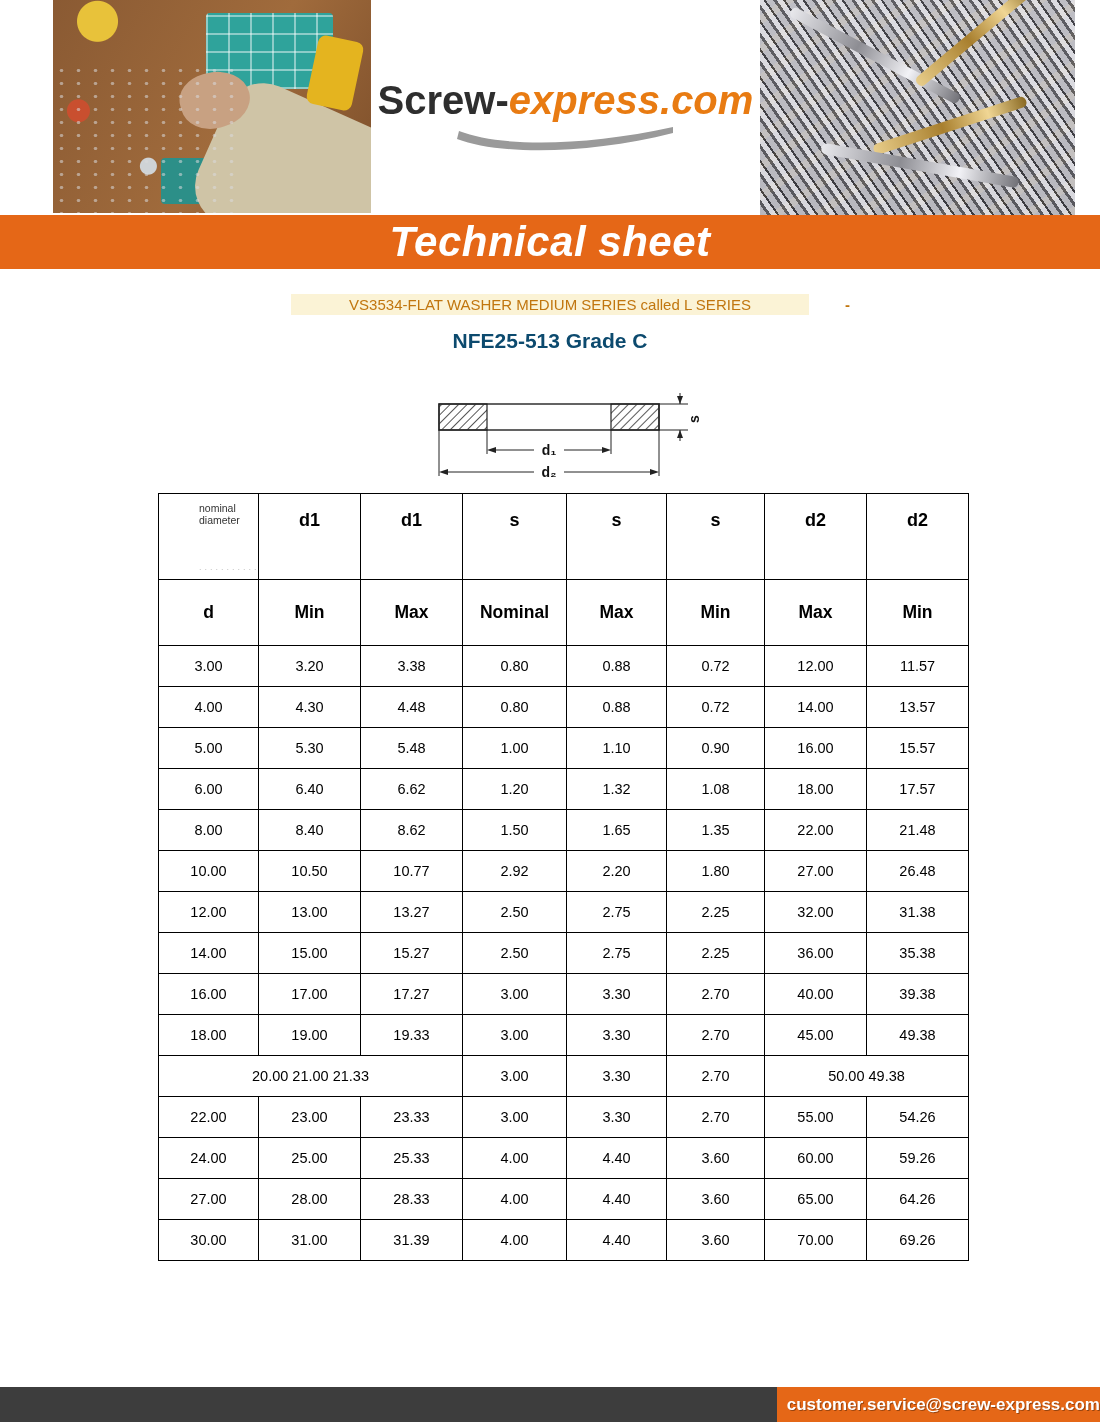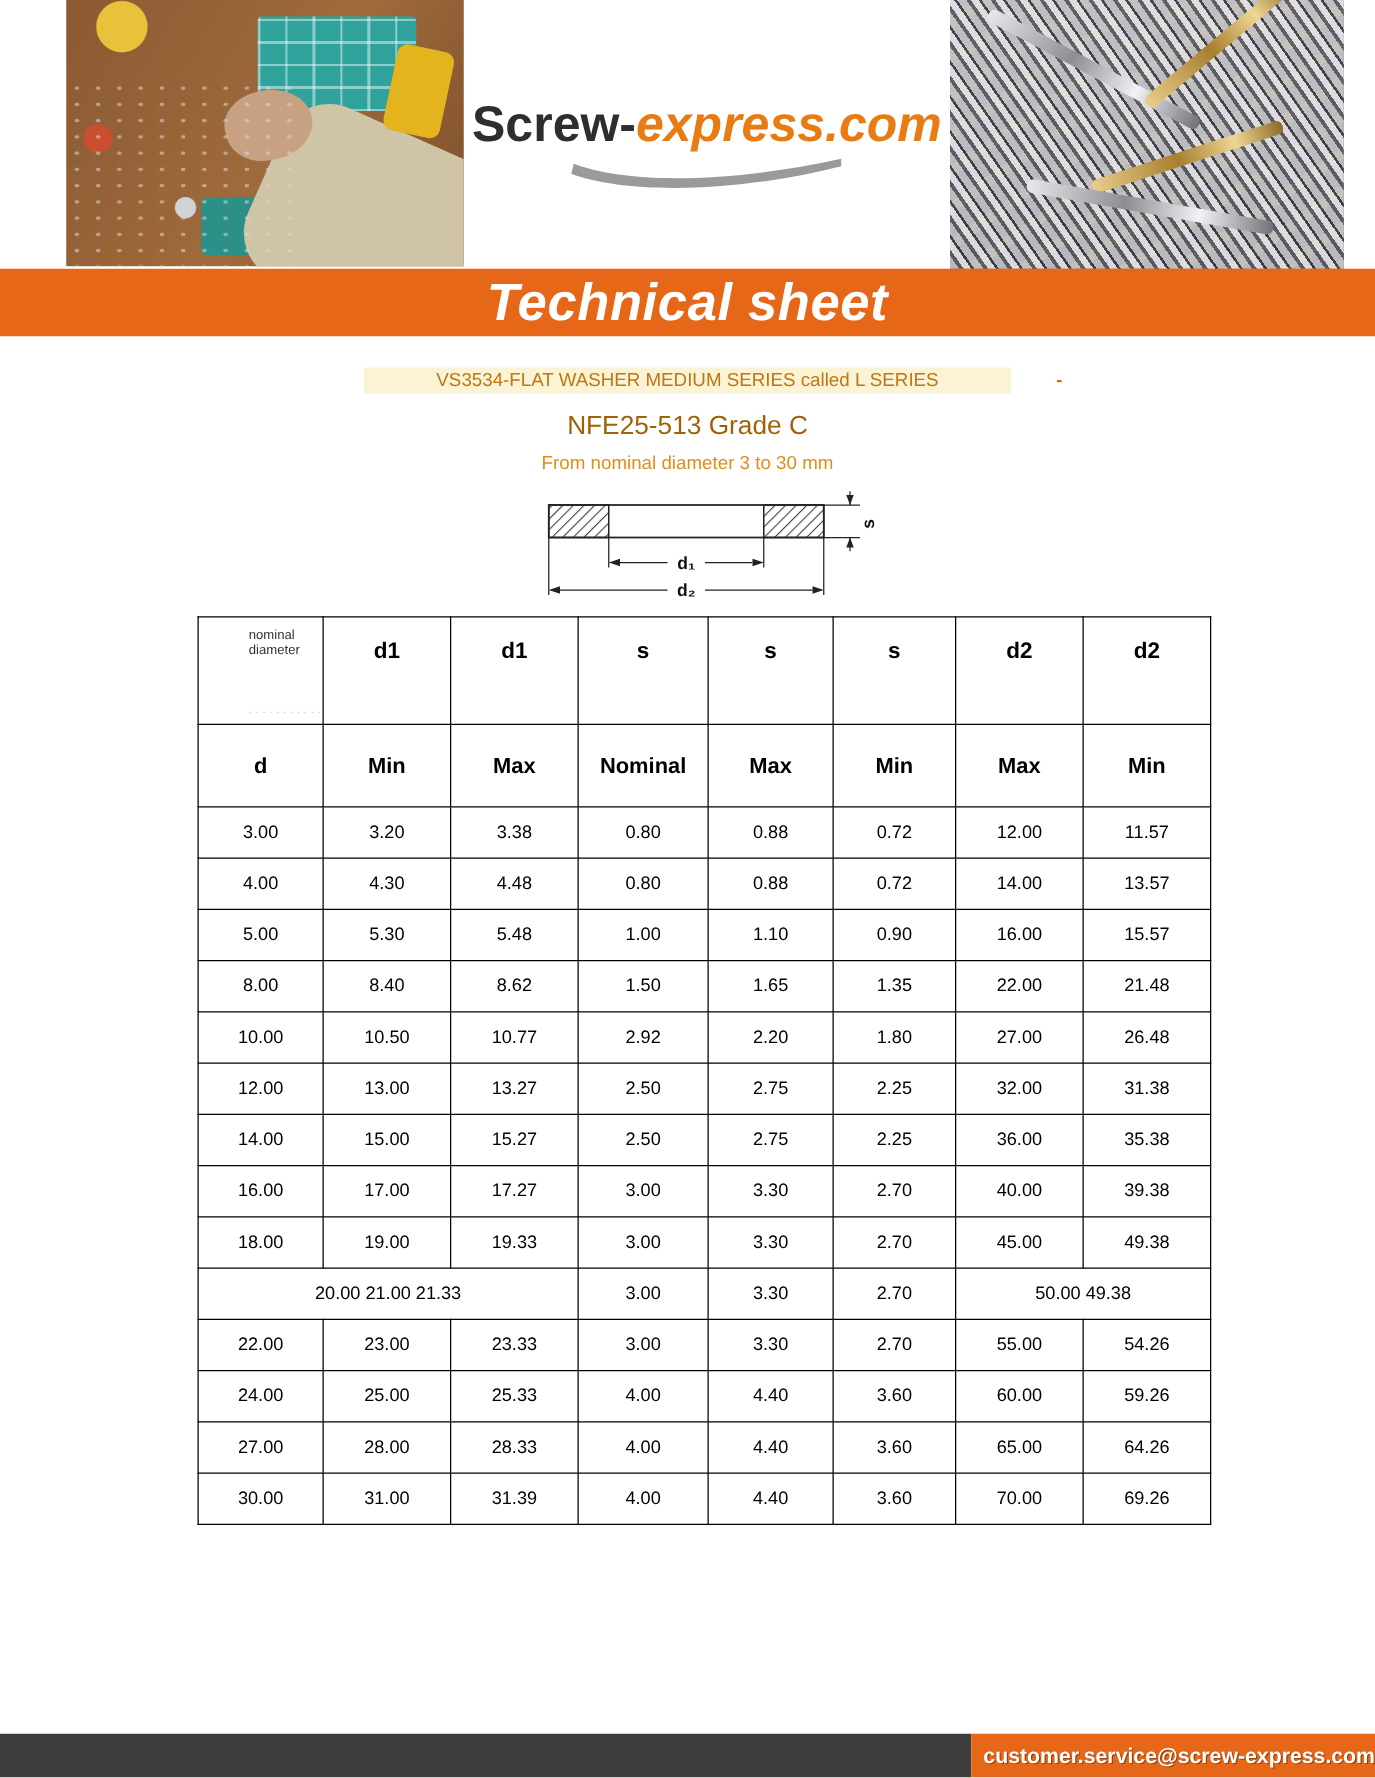--- a/index.html
+++ b/index.html
@@ -65,21 +65,21 @@
     position:absolute; top:215px; left:0; width:1100px; height:54px;
     background:#e56717; color:#fff; text-align:center;
     font-size:42px; font-weight:800; line-height:54px; letter-spacing:.5px;font-style:italic;
   }
 
   
   .titles { position:absolute; top:296px; left:0; width:1100px; text-align:center; }
   .t1 { position:relative; font-size:15px; color:#c1760f; height:22px; }
   .t1 .hl { background:#fbf3d6; padding:2px 58px; }
   .t1 .dash { position:absolute; left:845px; top:0; font-weight:bold; }
-  .t2 { margin-top:11px; font-size:21px; font-weight:normal; color:#a16207; }
+  .t2 { margin-top:11px; font-size:21px; font-weight:bold; color:#0c4a6e; }
   .t3 { margin-top:9px; font-size:15px; color:#e08e1c; }
 
   
   .drawing { position:absolute; top:392px; left:0; width:1100px; text-align:center; margin:0; }
   .drawing svg { display:inline-block; }
   .dim-text { font-size:14px; font-weight:bold; fill:#111; }
 
   
   .dim-table {
     position:absolute; top:493px; left:158px; width:810px;
@@ -134,21 +134,20 @@
 <div class="banner">
   <span>Technical sheet</span>
 </div>
 
 <div class="titles">
   <div class="t1">
     <span class="hl">VS3534-FLAT WASHER MEDIUM SERIES called L SERIES</span>
     <span class="dash">-</span>
   </div>
   <div class="t2">NFE25-513 Grade C</div>
-  <div class="t3">From nominal diameter 3 to 30 mm</div>
 </div>
 
 <figure class="drawing">
   <svg width="312" height="104" viewBox="0 0 312 104">
     <defs>
       <pattern id="hatch" width="6" height="6" patternUnits="userSpaceOnUse" patternTransform="rotate(45)">
         <line x1="0" y1="0" x2="0" y2="6" stroke="#444" stroke-width="1.8"></line>
       </pattern>
     </defs>
 
@@ -244,20 +243,30 @@
         <td>5.00</td>
         <td>5.30</td>
         <td>5.48</td>
         <td>1.00</td>
         <td>1.10</td>
         <td>0.90</td>
         <td>16.00</td>
         <td>15.57</td>
       </tr>
       <tr>
+        <td>6.00</td>
+        <td>6.40</td>
+        <td>6.62</td>
+        <td>1.20</td>
+        <td>1.32</td>
+        <td>1.08</td>
+        <td>18.00</td>
+        <td>17.57</td>
+      </tr>
+      <tr>
         <td>8.00</td>
         <td>8.40</td>
         <td>8.62</td>
         <td>1.50</td>
         <td>1.65</td>
         <td>1.35</td>
         <td>22.00</td>
         <td>21.48</td>
       </tr>
       <tr>

